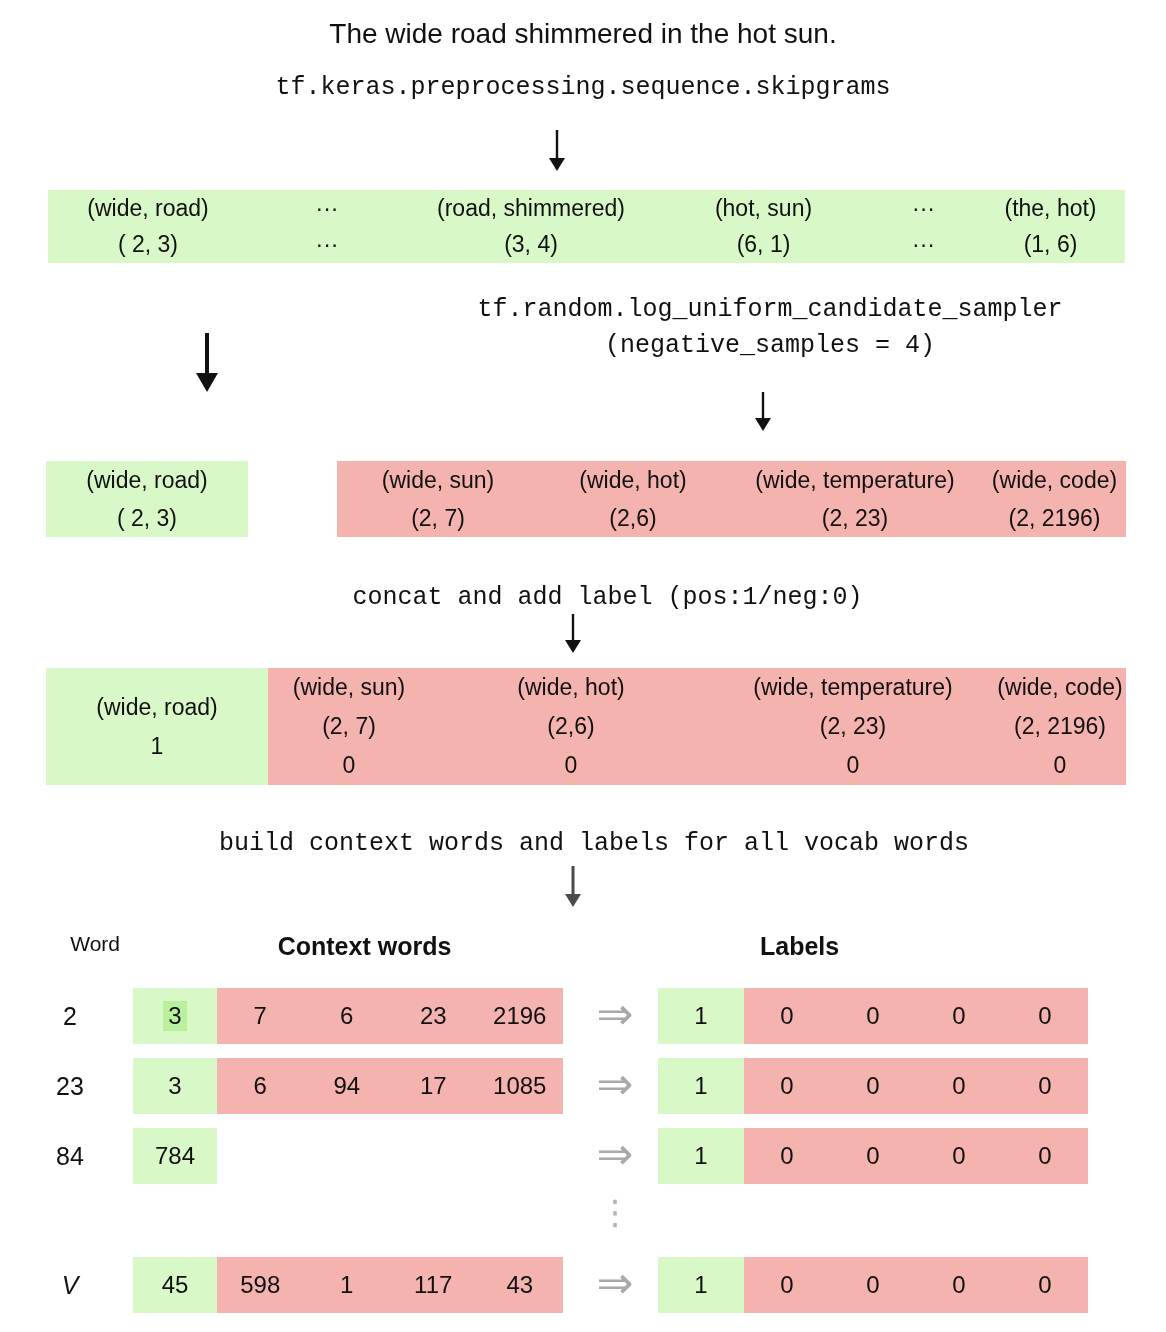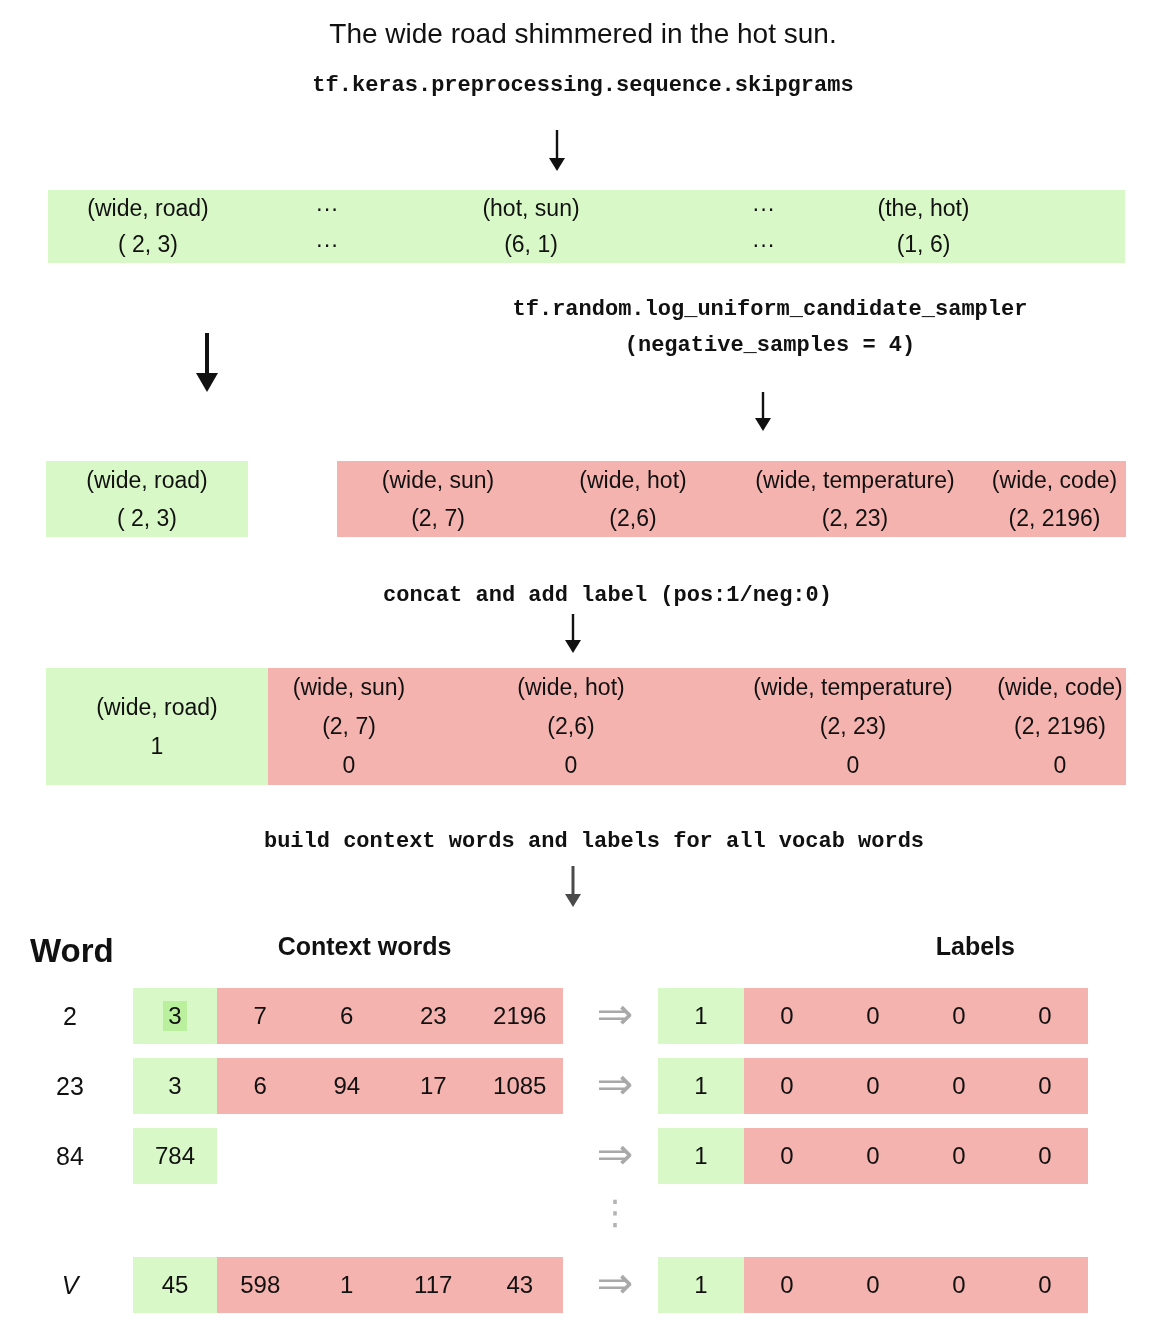--- a/index.html
+++ b/index.html
@@ -1,21 +1,21 @@
 <!DOCTYPE html>
 <html style="--green: #d9f8c7; --greenhl: #b9ef9d; --red: #f5b3af; --gray: #a9a9a9;"><head>
 <meta charset="utf-8">
 <style>
   html,body{margin:0;padding:0;background:#ffffff;}
   #canvas{position:relative;width:1166px;height:1332px;background:#fff;overflow:hidden;
           font-family:"Liberation Sans", sans-serif;color:#111;border-radius:10px;}
   .abs{position:absolute;}
   .ctr{left:0;right:0;text-align:center;}
   .title{top:18px;font-size:28px;}
-  .code{font-family:"Liberation Mono", monospace;font-weight:bold;font-size:22px;}
+  .code{font-family:"Liberation Mono", monospace;font-weight:normal;font-size:25px;}
   .code1{top:73px;}
   .sampler{top:292px;left:470px;width:600px;text-align:center;line-height:36px;}
   .concatlbl{top:583px;padding-left:49px;}
   .buildlbl{top:829px;padding-left:22px;}
   
   .band1{top:190px;left:48px;width:1077px;height:73px;background:var(--green);
          display:flex;flex-direction:column;justify-content:center;font-size:23px;}
   .band1 .row{display:grid;grid-template-columns:200px 158px 250px 215px 105px 149px;height:36px;align-items:center;}
   .band1 .row div{text-align:center;}
   .posbox{top:461px;left:46px;width:202px;height:76px;background:var(--green);
@@ -25,23 +25,23 @@
           display:flex;flex-direction:column;justify-content:center;font-size:23px;}
   .negbox .row{display:grid;grid-template-columns:202px 188px 256px 143px;height:38px;align-items:center;}
   .negbox .row div{text-align:center;}
   .cband{top:668px;left:46px;width:1080px;height:117px;display:flex;font-size:23px;}
   .cband .gcol{width:222px;background:var(--green);display:flex;flex-direction:column;justify-content:center;}
   .cband .gcol div{height:39px;line-height:39px;text-align:center;}
   .cband .rcols{flex:1;background:var(--red);display:flex;flex-direction:column;justify-content:center;}
   .cband .rcols .row{display:grid;grid-template-columns:162px 282px 282px 132px;height:39px;align-items:center;}
   .cband .rcols .row div{text-align:center;}
   
-  .hWord{top:932px;left:30px;width:90px;text-align:left;font-size:33px;font-weight:bold;}
+  .hWord{top:932px;left:30px;width:90px;text-align:right;font-size:21px;font-weight:normal;}
   .hCtx{top:932px;left:237px;width:255px;text-align:center;font-size:25px;font-weight:bold;}
-  .hLab{top:932px;left:760px;width:255px;text-align:right;font-size:25px;font-weight:bold;}
+  .hLab{top:932px;left:760px;width:255px;text-align:left;font-size:25px;font-weight:bold;}
   .trow{left:0;width:1166px;height:56px;}
   .trow .word{position:absolute;left:30px;top:0;width:80px;height:56px;line-height:56px;text-align:center;font-size:25px;}
   .trow .word.ital{font-style:italic;}
   .bar{position:absolute;top:0;height:56px;display:flex;font-size:24px;}
   .cbar{left:133px;width:430px;}
   .lbar{left:658px;width:430px;}
   .bar .gcell{background:var(--green);display:flex;align-items:center;justify-content:center;}
   .cbar .gcell{width:84px;}
   .lbar .gcell{width:86px;}
   .bar .rcells{flex:1;background:var(--red);display:flex;}
@@ -62,27 +62,29 @@
 
   <svg class="arrowsvg" style="left:542px;top:128px" width="30" height="44" viewBox="0 0 30 44">
     <line x1="15" y1="2" x2="15" y2="34" stroke="#111" stroke-width="2.4"></line>
     <polygon points="7,30 23,30 15,43" fill="#111"></polygon>
   </svg>
 
   <div class="abs band1">
     <div class="row">
       <div>(wide, road)</div>
       <div>···</div>
+      <div>(road, shimmered)</div>
       <div>(hot, sun)</div>
       <div>···</div>
       <div>(the, hot)</div>
     </div>
     <div class="row">
       <div>( 2, 3)</div>
       <div>···</div>
+      <div>(3, 4)</div>
       <div>(6, 1)</div>
       <div>···</div>
       <div>(1, 6)</div>
     </div>
   </div>
 
   <div class="abs code sampler">
     <div>tf.random.log_uniform_candidate_sampler</div>
     <div>(negative_samples = 4)</div>
   </div>

